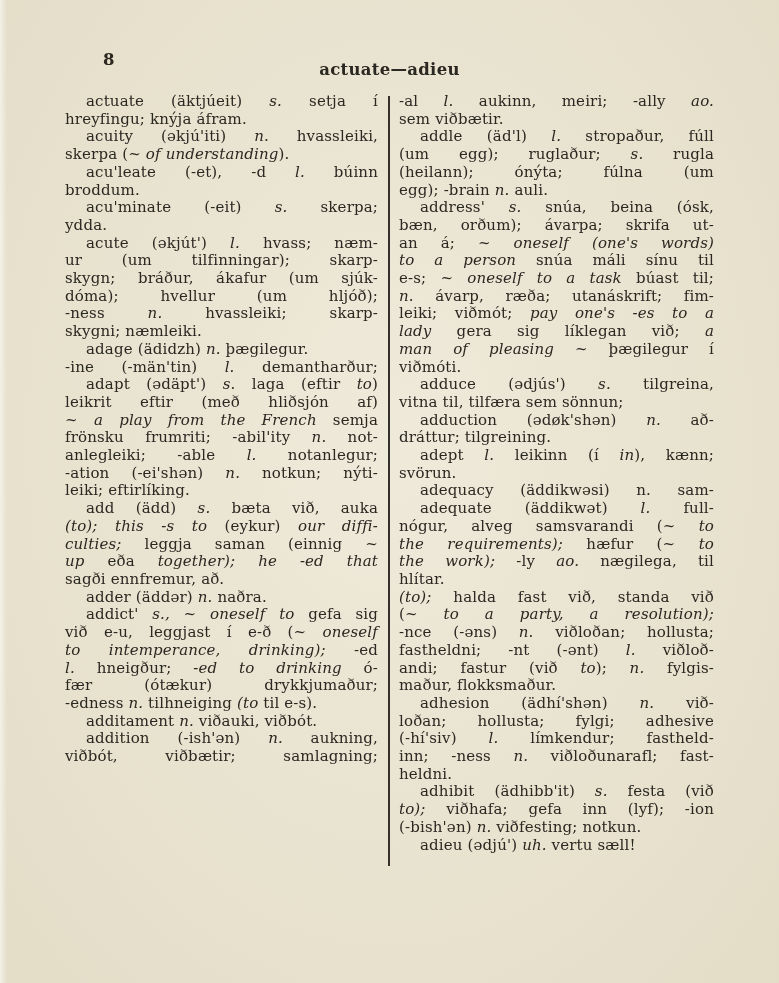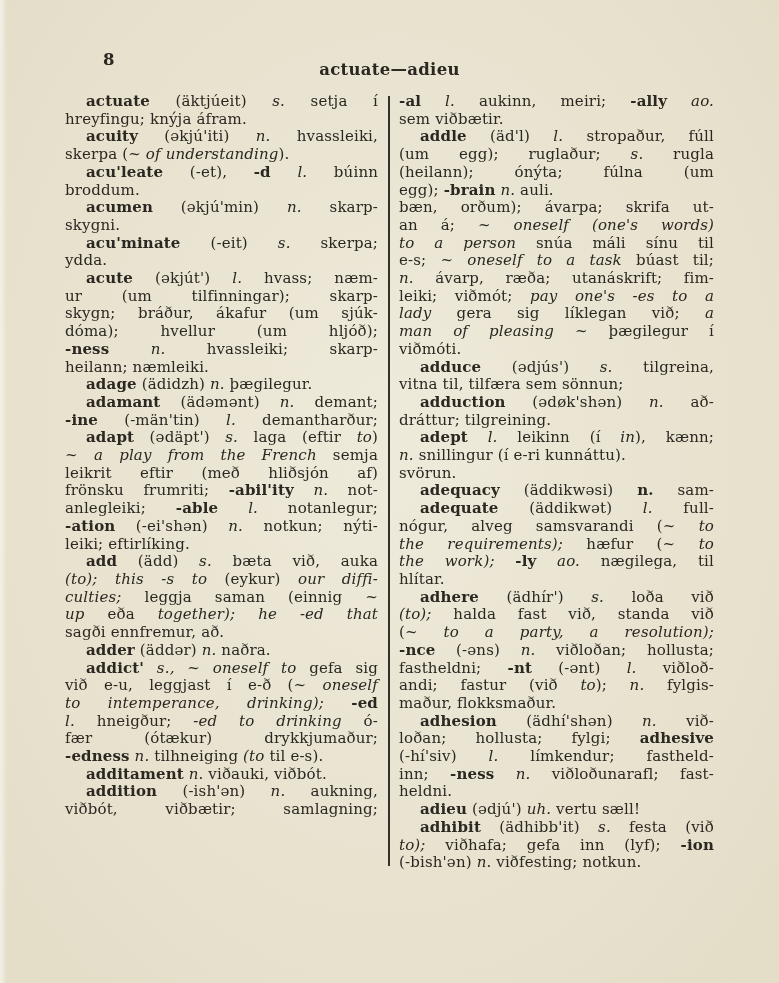--- a/index.html
+++ b/index.html
@@ -34,21 +34,21 @@
     position:absolute;left:388px;top:96px;width:2px;height:770px;
     background:#34302a;
   }
   .line{
     line-height:17.7px;min-height:17.7px;
     text-align:justify;text-align-last:left;
     white-space:normal;
   }
   .line.j{text-align-last:justify;}
   .line.ind{text-indent:21px;}
-  .seg-b{font-weight:bold;}
+  .seg-b{font-weight:normal;}
   .seg-i{font-style:italic;}
 </style>
 </head>
 <body>
 
 <div class="page">
   <div class="header">
     <span class="pagenum">8</span>
     <span class="head-title">actuate—adieu</span>
   </div>
@@ -59,46 +59,41 @@
       </div>
       <div class="entry">
         <div class="line ind j"><span class="seg-b">acuity</span><span class="seg-r"> (əkjú'iti) </span><span class="seg-i">n.</span><span class="seg-r"> hvassleiki,</span></div>
         <div class="line"><span class="seg-r">skerpa (~ </span><span class="seg-i">of understanding</span><span class="seg-r">).</span></div>
       </div>
       <div class="entry">
         <div class="line ind j"><span class="seg-b">acu'leate</span><span class="seg-r"> (-et), </span><span class="seg-b">-d</span><span class="seg-r"> </span><span class="seg-i">l.</span><span class="seg-r"> búinn</span></div>
         <div class="line"><span class="seg-r">broddum.</span></div>
       </div>
       <div class="entry">
-        <div class="line ind j"><span class="seg-b">acumen</span><span class="seg-r"> (əkjú'min) </span><span class="seg-i">n.</span><span class="seg-r"> skarp-</span></div>
-        <div class="line"><span class="seg-r">skygni.</span></div>
-      </div>
-      <div class="entry">
         <div class="line ind j"><span class="seg-b">acu'minate</span><span class="seg-r"> (-eit) </span><span class="seg-i">s.</span><span class="seg-r"> skerpa;</span></div>
         <div class="line"><span class="seg-r">ydda.</span></div>
       </div>
       <div class="entry">
         <div class="line ind j"><span class="seg-b">acute</span><span class="seg-r"> (əkjút') </span><span class="seg-i">l.</span><span class="seg-r"> hvass; næm-</span></div>
         <div class="line j"><span class="seg-r">ur (um tilfinningar); skarp-</span></div>
         <div class="line j"><span class="seg-r">skygn; bráður, ákafur (um sjúk-</span></div>
         <div class="line j"><span class="seg-r">dóma); hvellur (um hljóð);</span></div>
         <div class="line j"><span class="seg-b">-ness</span><span class="seg-r"> </span><span class="seg-i">n.</span><span class="seg-r"> hvassleiki; skarp-</span></div>
-        <div class="line"><span class="seg-r">heilann; næmleiki.</span></div>
+        <div class="line"><span class="seg-r">skygni; næmleiki.</span></div>
       </div>
       <div class="entry">
         <div class="line ind"><span class="seg-b">adage</span><span class="seg-r"> (ädidzh) </span><span class="seg-i">n.</span><span class="seg-r"> þægilegur.</span></div>
       </div>
       <div class="entry">
-        <div class="line ind j"><span class="seg-b">adamant</span><span class="seg-r"> (ädəmənt) </span><span class="seg-i">n.</span><span class="seg-r"> demant;</span></div>
         <div class="line j"><span class="seg-b">-ine</span><span class="seg-r"> (-män'tin) </span><span class="seg-i">l.</span><span class="seg-r"> demantharður;</span></div>
       </div>
       <div class="entry">
         <div class="line ind j"><span class="seg-b">adapt</span><span class="seg-r"> (ədäpt') </span><span class="seg-i">s.</span><span class="seg-r"> laga (eftir </span><span class="seg-i">to</span><span class="seg-r">)</span></div>
+        <div class="line j"><span class="seg-r">leikrit eftir (með hliðsjón af)</span></div>
         <div class="line j"><span class="seg-r">~ </span><span class="seg-i">a play from the French</span><span class="seg-r"> semja</span></div>
-        <div class="line j"><span class="seg-r">leikrit eftir (með hliðsjón af)</span></div>
         <div class="line j"><span class="seg-r">frönsku frumriti; </span><span class="seg-b">-abil'ity</span><span class="seg-r"> </span><span class="seg-i">n.</span><span class="seg-r"> not-</span></div>
         <div class="line j"><span class="seg-r">anlegleiki; </span><span class="seg-b">-able</span><span class="seg-r"> </span><span class="seg-i">l.</span><span class="seg-r"> notanlegur;</span></div>
         <div class="line j"><span class="seg-b">-ation</span><span class="seg-r"> (-ei'shən) </span><span class="seg-i">n.</span><span class="seg-r"> notkun; nýti-</span></div>
         <div class="line"><span class="seg-r">leiki; eftirlíking.</span></div>
       </div>
       <div class="entry">
         <div class="line ind j"><span class="seg-b">add</span><span class="seg-r"> (ädd) </span><span class="seg-i">s.</span><span class="seg-r"> bæta við, auka</span></div>
         <div class="line j"><span class="seg-i">(to); this -s to</span><span class="seg-r"> (eykur) </span><span class="seg-i">our diffi-</span></div>
         <div class="line j"><span class="seg-i">culties;</span><span class="seg-r"> leggja saman (einnig ~</span></div>
         <div class="line j"><span class="seg-i">up</span><span class="seg-r"> eða </span><span class="seg-i">together); he -ed that</span></div>
@@ -129,71 +124,70 @@
         <div class="line j"><span class="seg-b">-al</span><span class="seg-r"> </span><span class="seg-i">l.</span><span class="seg-r"> aukinn, meiri; </span><span class="seg-b">-ally</span><span class="seg-r"> </span><span class="seg-i">ao.</span></div>
         <div class="line"><span class="seg-r">sem viðbætir.</span></div>
       </div>
       <div class="entry">
         <div class="line ind j"><span class="seg-b">addle</span><span class="seg-r"> (äd'l) </span><span class="seg-i">l.</span><span class="seg-r"> stropaður, fúll</span></div>
         <div class="line j"><span class="seg-r">(um egg); ruglaður; </span><span class="seg-i">s.</span><span class="seg-r"> rugla</span></div>
         <div class="line j"><span class="seg-r">(heilann); ónýta; fúlna (um</span></div>
         <div class="line"><span class="seg-r">egg); </span><span class="seg-b">-brain</span><span class="seg-r"> </span><span class="seg-i">n.</span><span class="seg-r"> auli.</span></div>
       </div>
       <div class="entry">
+        <div class="line ind j"><span class="seg-b">address'</span><span class="seg-r"> </span><span class="seg-i">s.</span><span class="seg-r"> snúa, beina (ósk,</span></div>
         <div class="line j"><span class="seg-r">bæn, orðum); ávarpa; skrifa ut-</span></div>
         <div class="line j"><span class="seg-r">an á; ~ </span><span class="seg-i">oneself (one's words)</span></div>
         <div class="line j"><span class="seg-i">to a person</span><span class="seg-r"> snúa máli sínu til</span></div>
         <div class="line j"><span class="seg-r">e-s; ~ </span><span class="seg-i">oneself to a task</span><span class="seg-r"> búast til;</span></div>
         <div class="line j"><span class="seg-i">n.</span><span class="seg-r"> ávarp, ræða; utanáskrift; fim-</span></div>
         <div class="line j"><span class="seg-r">leiki; viðmót; </span><span class="seg-i">pay one's -es to a</span></div>
         <div class="line j"><span class="seg-i">lady</span><span class="seg-r"> gera sig líklegan við; </span><span class="seg-i">a</span></div>
         <div class="line j"><span class="seg-i">man of pleasing</span><span class="seg-r"> ~ þægilegur í</span></div>
         <div class="line"><span class="seg-r">viðmóti.</span></div>
       </div>
       <div class="entry">
         <div class="line ind j"><span class="seg-b">adduce</span><span class="seg-r"> (ədjús') </span><span class="seg-i">s.</span><span class="seg-r"> tilgreina,</span></div>
         <div class="line"><span class="seg-r">vitna til, tilfæra sem sönnun;</span></div>
       </div>
       <div class="entry">
         <div class="line ind j"><span class="seg-b">adduction</span><span class="seg-r"> (ədøk'shən) </span><span class="seg-i">n.</span><span class="seg-r"> að-</span></div>
         <div class="line"><span class="seg-r">dráttur; tilgreining.</span></div>
       </div>
       <div class="entry">
         <div class="line ind j"><span class="seg-b">adept</span><span class="seg-r"> </span><span class="seg-i">l.</span><span class="seg-r"> leikinn (í </span><span class="seg-i">in</span><span class="seg-r">), kænn;</span></div>
-        <div class="line"><span class="seg-i">n.</span><span class="seg-r"> snillingur (í e-ri kunnáttu).</span></div>
       </div>
       <div class="entry">
         <div class="line"><span class="seg-r">svörun.</span></div>
         <div class="line ind j"><span class="seg-b">adequacy</span><span class="seg-r"> (äddikwəsi) </span><span class="seg-b">n.</span><span class="seg-r"> sam-</span></div>
       </div>
       <div class="entry">
         <div class="line ind j"><span class="seg-b">adequate</span><span class="seg-r"> (äddikwət) </span><span class="seg-i">l.</span><span class="seg-r"> full-</span></div>
         <div class="line j"><span class="seg-r">nógur, alveg samsvarandi (~ </span><span class="seg-i">to</span></div>
         <div class="line j"><span class="seg-i">the requirements);</span><span class="seg-r"> hæfur (~ </span><span class="seg-i">to</span></div>
         <div class="line j"><span class="seg-i">the work);</span><span class="seg-r"> </span><span class="seg-b">-ly</span><span class="seg-r"> </span><span class="seg-i">ao.</span><span class="seg-r"> nægilega, til</span></div>
         <div class="line"><span class="seg-r">hlítar.</span></div>
       </div>
       <div class="entry">
-        <div class="line ind j"><span class="seg-b">adhere</span><span class="seg-r"> (ädhír') </span><span class="seg-i">s.</span><span class="seg-r"> loða við</span></div>
         <div class="line j"><span class="seg-i">(to);</span><span class="seg-r"> halda fast við, standa við</span></div>
         <div class="line j"><span class="seg-r">(~ </span><span class="seg-i">to a party, a resolution);</span></div>
         <div class="line j"><span class="seg-b">-nce</span><span class="seg-r"> (-əns) </span><span class="seg-i">n.</span><span class="seg-r"> viðloðan; hollusta;</span></div>
         <div class="line j"><span class="seg-r">fastheldni; </span><span class="seg-b">-nt</span><span class="seg-r"> (-ənt) </span><span class="seg-i">l.</span><span class="seg-r"> viðloð-</span></div>
         <div class="line j"><span class="seg-r">andi; fastur (við </span><span class="seg-i">to</span><span class="seg-r">); </span><span class="seg-i">n.</span><span class="seg-r"> fylgis-</span></div>
         <div class="line"><span class="seg-r">maður, flokksmaður.</span></div>
       </div>
       <div class="entry">
         <div class="line ind j"><span class="seg-b">adhesion</span><span class="seg-r"> (ädhí'shən) </span><span class="seg-i">n.</span><span class="seg-r"> við-</span></div>
         <div class="line j"><span class="seg-r">loðan; hollusta; fylgi; </span><span class="seg-b">adhesive</span></div>
         <div class="line j"><span class="seg-r">(-hí'siv) </span><span class="seg-i">l.</span><span class="seg-r"> límkendur; fastheld-</span></div>
         <div class="line j"><span class="seg-r">inn; </span><span class="seg-b">-ness</span><span class="seg-r"> </span><span class="seg-i">n.</span><span class="seg-r"> viðloðunarafl; fast-</span></div>
         <div class="line"><span class="seg-r">heldni.</span></div>
       </div>
       <div class="entry">
-        <div class="line ind"><span class="seg-b">adieu</span><span class="seg-r"> (ədjú') </span><span class="seg-i">uh.</span><span class="seg-r"> vertu sæll!</span></div>
-      </div>
-      <div class="entry">
         <div class="line ind j"><span class="seg-b">adhibit</span><span class="seg-r"> (ädhibb'it) </span><span class="seg-i">s.</span><span class="seg-r"> festa (við</span></div>
         <div class="line j"><span class="seg-i">to);</span><span class="seg-r"> viðhafa; gefa inn (lyf); </span><span class="seg-b">-ion</span></div>
         <div class="line"><span class="seg-r">(-bish'ən) </span><span class="seg-i">n.</span><span class="seg-r"> viðfesting; notkun.</span></div>
+      </div>
+      <div class="entry">
+        <div class="line ind"><span class="seg-b">adieu</span><span class="seg-r"> (ədjú') </span><span class="seg-i">uh.</span><span class="seg-r"> vertu sæll!</span></div>
       </div>
     </div>
 </div>
 
 </body></html>

